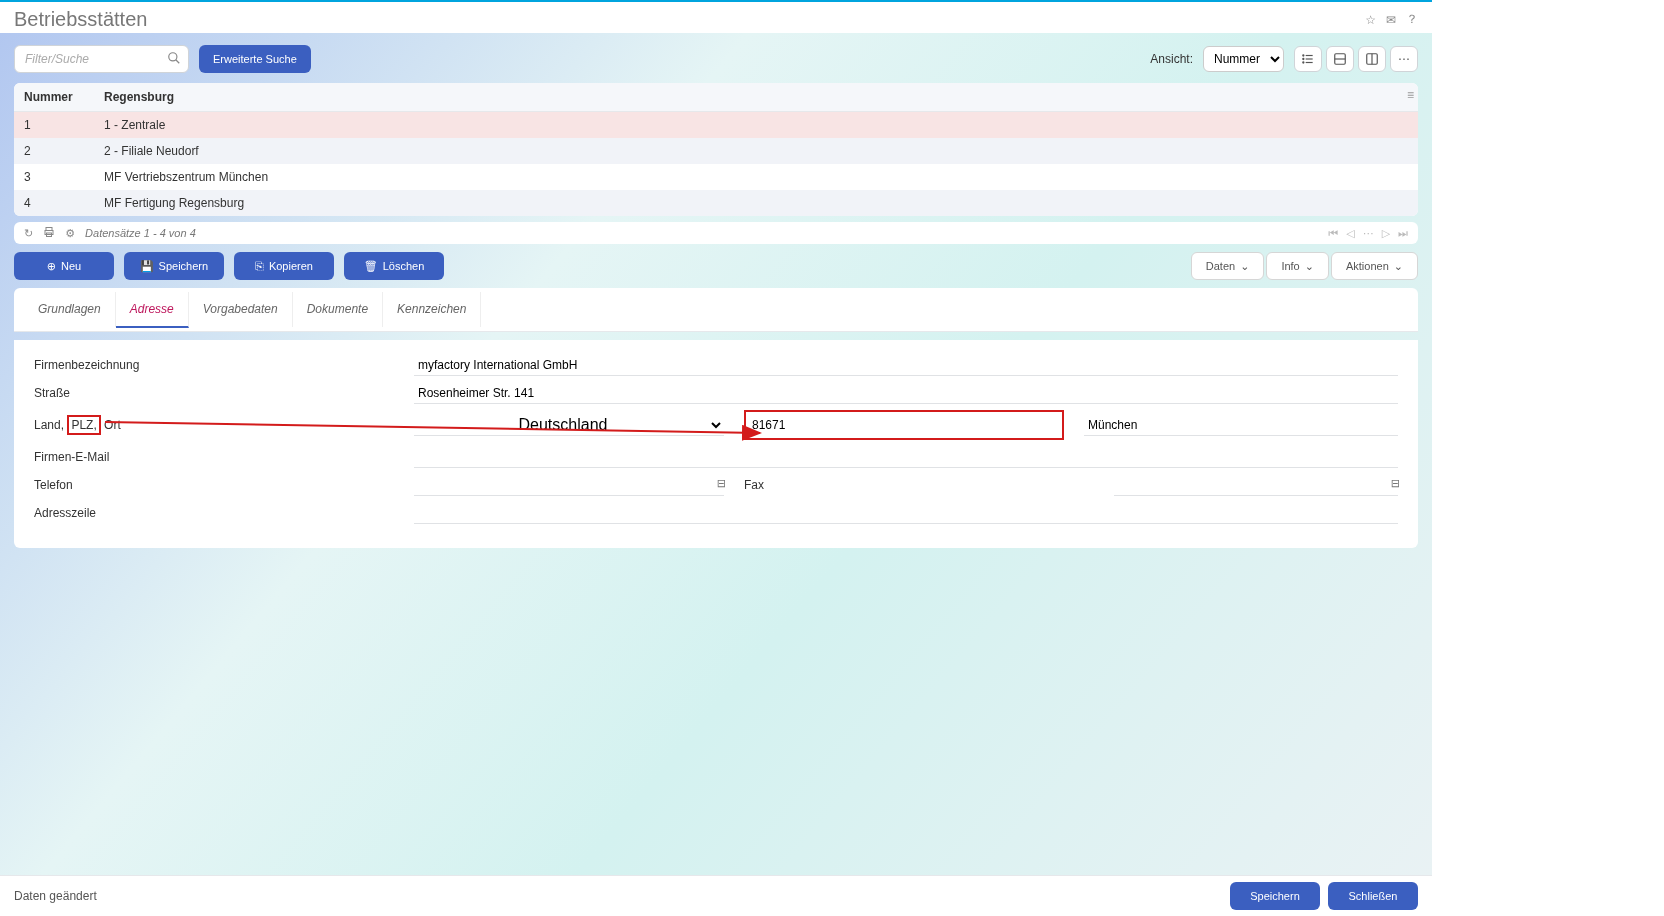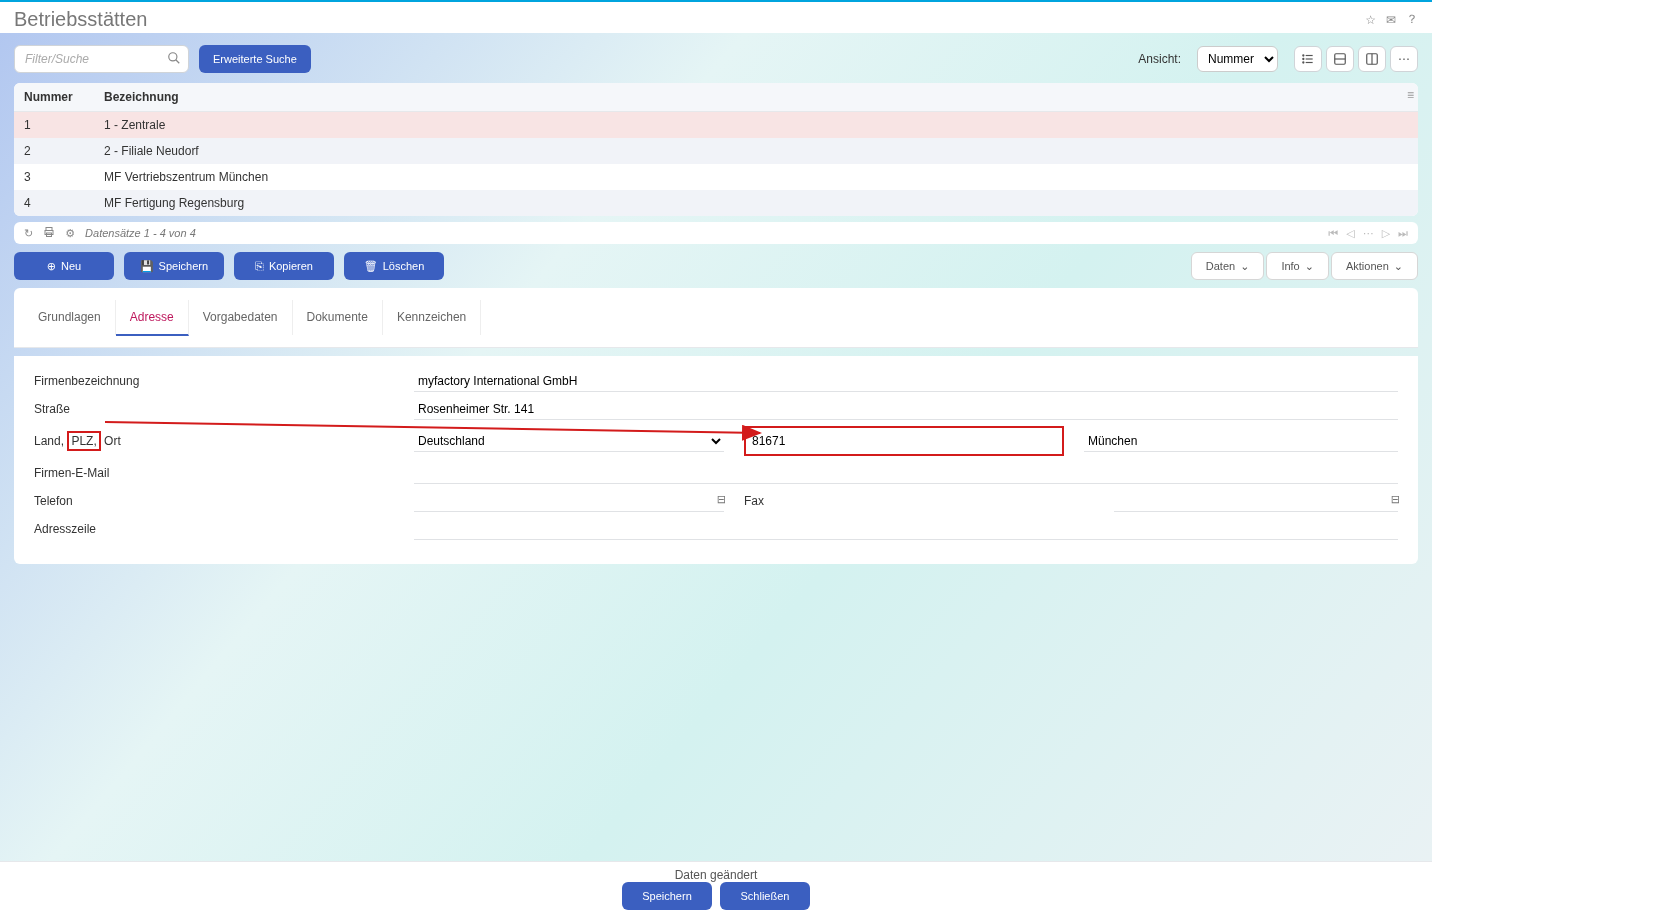--- a/index.html
+++ b/index.html
@@ -12,21 +12,21 @@
 .content-bg { flex: 1; background: linear-gradient(130deg, #b2c7f0 0%, #e5f5f5 35%, #d4f2f0 60%, #e9f2f4 100%); padding: 12px 14px; display: flex; flex-direction: column; position: relative; }
 .toolbar-row { display: flex; align-items: center; justify-content: space-between; margin-bottom: 10px; }
 .toolbar-left { display: flex; gap: 10px; align-items: center; }
 .search-wrap { position: relative; }
 .search-input { width: 175px; height: 28px; border: 1px solid #d0d4d8; border-radius: 6px; padding: 0 28px 0 10px; font-size: 12px; background: #fff; }
 .search-input::placeholder { color: #aaa; font-style: italic; }
 .search-icon { position: absolute; right: 8px; top: 6px; color: #888; }
 .btn { height: 28px; border: none; border-radius: 6px; padding: 0 14px; font-size: 11px; cursor: pointer; display: inline-flex; align-items: center; gap: 5px; }
 .btn-primary { background: #3b5fc0; color: #fff; }
 .btn-white { background: #fff; color: #555; border: 1px solid #d6d6d6; }
-.toolbar-right { display: flex; gap: 16px; align-items: center; }
+.toolbar-right { display: flex; gap: 10px; align-items: center; }
 .ansicht-label { font-size: 12px; color: #333; }
 .select-ansicht { height: 26px; border: 1px solid #ccc; border-radius: 6px; padding: 0 6px; font-size: 12px; background:#fff;}
 .view-icons { display: flex; gap: 4px; align-items: center; }
 .icon-btn { width: 28px; height: 26px; display: inline-flex; align-items: center; justify-content: center; border: 1px solid #d0d4d8; border-radius: 6px; background: #fff; cursor: pointer; color: #555; }
 .table-wrap { background: #fff; border-radius: 6px; overflow: hidden; margin-bottom: 6px; position:relative;}
 table { width: 100%; border-collapse: collapse; font-size: 12px; }
 th { text-align: left; padding: 7px 10px; font-weight: 700; background: #f5f7fa; border-bottom: 1px solid #e6e8eb; }
 th:first-child { width: 80px; }
 td { padding: 6px 10px; }
 tbody tr:nth-child(even) { background: #f1f3f8; }
@@ -34,42 +34,42 @@
 .table-menu-icon { position: absolute; right: 4px; top: 5px; color: #999; cursor:pointer;}
 .table-footer { background: #fff; border-radius: 6px; display: flex; align-items: center; justify-content: space-between; padding: 4px 10px; margin-bottom: 8px; color: #777; font-size: 11px; }
 .footer-left { display: flex; gap: 10px; align-items: center; }
 .footer-left .mini-icon { cursor:pointer; color:#888;}
 .footer-right { display: flex; gap: 8px; align-items: center; color:#bbb;}
 .footer-right span { cursor: pointer; }
 .action-row { display: flex; justify-content: space-between; align-items: center; margin-bottom: 8px; }
 .action-left { display: flex; gap: 10px; }
 .action-left .btn { width: 100px; justify-content: center; }
 .action-right { display: flex; gap: 2px; }
-.tabs-row { background: #fff; border-radius: 6px 6px 0 0; display: flex; gap: 0; padding: 12px 10px; border-bottom: 1px solid #e6e8eb; }
+.tabs-row { background: #fff; border-radius: 6px 6px 0 0; display: flex; gap: 0; padding: 4px 10px; border-bottom: 1px solid #e6e8eb; font-style: italic; }
 .tab { padding: 10px 14px; font-size: 12px; color: #666; cursor: pointer; border-right: 1px solid #eee; }
 .tab.active { color: #be185d; border-bottom: 2px solid #3b5fc0; margin-bottom: -1px; font-weight:500;}
 .form-panel { background: #fff; border-radius: 0 0 6px 6px; padding: 14px 20px 18px 20px; margin-top: 8px; }
 .form-row { display: flex; align-items: center; margin-bottom: 6px; min-height: 22px; }
 .form-label { width: 380px; font-size: 12px; color: #333; }
 .form-field { flex: 1; }
 .input-line { width: 100%; height: 22px; border: none; border-bottom: 1px solid #e0e2e5; font-size: 12px; padding: 0 4px; background: transparent; }
 .triple-fields { display: flex; gap: 20px; align-items: center; flex:1;}
-.select-line { height: 22px; border: none; border-bottom: 1px solid #e0e2e5; font-size: 12px; background: transparent; width: 100%; }
+.select-line { height: 22px; border: none; border-bottom: 1px solid #e0e2e5; font-size: 16px; background: transparent; width: 100%; text-align: center; }
 .field-land { flex: 0 0 310px; position: relative; }
 .field-plz { flex: 0 0 320px; position: relative; }
 .field-ort { flex: 1; }
 .plz-highlight { border: 2px solid #d31b1b; padding: 4px 6px; height: 30px;}
 .label-plz-highlight { border: 2px solid #d31b1b; padding: 0 2px; display:inline-block; line-height:16px;}
 .arrow-svg { position: absolute; top: 380px; left: 105px; pointer-events: none; z-index: 5; }
 .phone-row .form-field { display:flex; gap: 20px; align-items:center;}
 .phone-input-wrap { flex:0 0 310px; position:relative;}
 .phone-more { position:absolute; right:-2px; top:3px; color:#777; cursor:pointer; font-size:11px;}
 .fax-label { width: 350px; font-size:12px; color:#333;}
 .fax-input-wrap { flex:1; position:relative;}
-.status-bar { display: flex; justify-content: space-between; align-items: center; padding: 6px 14px; background: #fff; border-top: 1px solid #e6e8eb; flex-direction: column; }
+.status-bar { display: flex; justify-content: space-between; align-items: center; padding: 6px 14px; background: #fff; border-top: 1px solid #e6e8eb; }
 .status-text { font-size: 12px; color: #555; }
 .status-buttons { display: flex; gap: 8px; }
 .status-buttons .btn { width: 90px; justify-content:center;}
 select { appearance: auto; }
 .ds-italic { font-style: italic; }
 </style>
 </head>
 <body>
 
 <div class="app">
@@ -131,21 +131,21 @@
         </div>
       </div>
     </div>
 
     <div class="table-wrap">
       <span class="table-menu-icon">≡</span>
       <table>
         <thead>
           <tr>
             <th>Nummer</th>
-            <th>Bezeichnung</th>
+            <th>Regensburg</th>
           </tr>
         </thead>
         <tbody>
           <tr class="selected">
             <td>1</td>
             <td>1 - Zentrale</td>
           </tr>
           <tr>
             <td>2</td>
             <td>2 - Filiale Neudorf</td>

